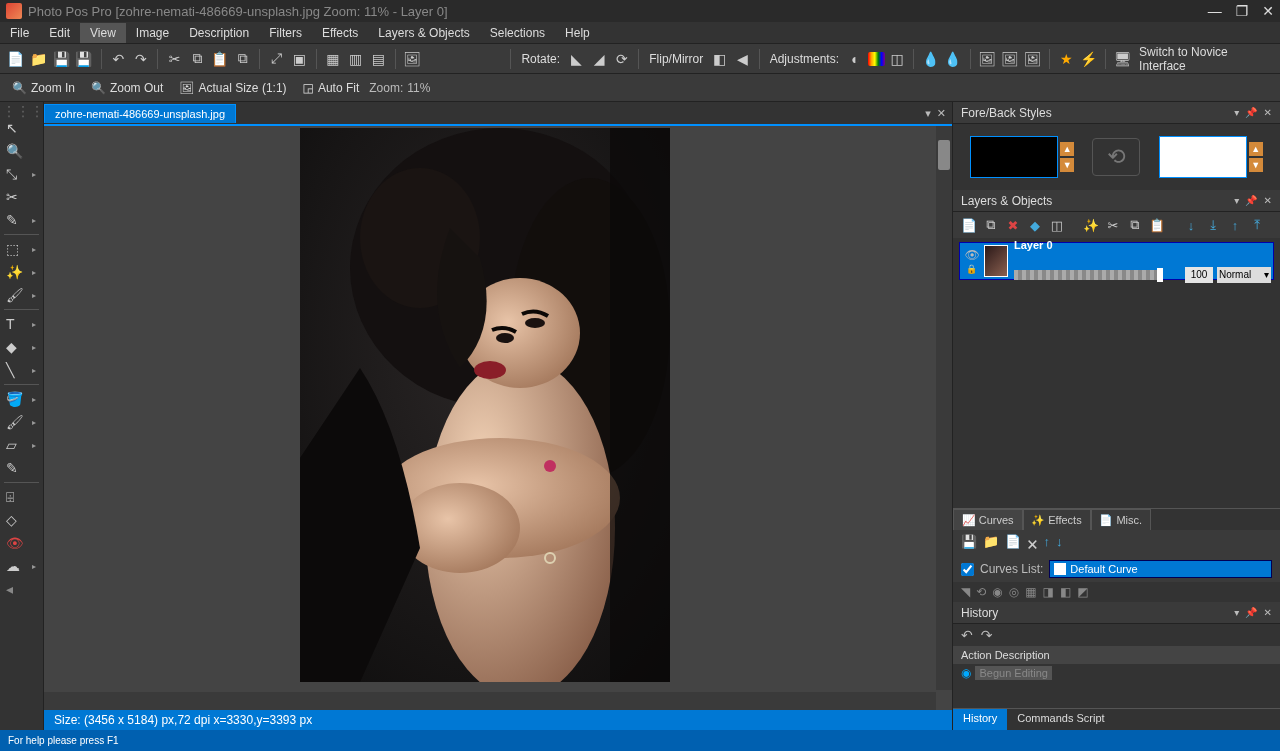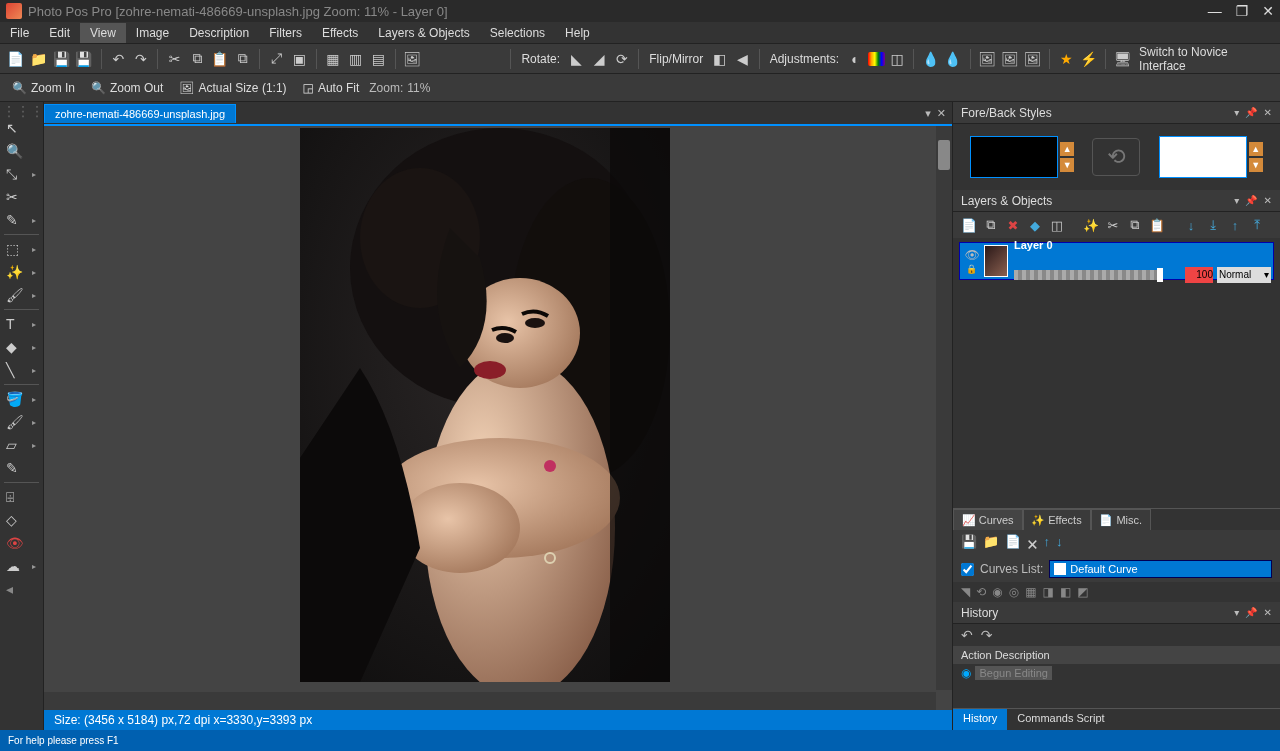--- a/index.html
+++ b/index.html
@@ -65,21 +65,21 @@
 .layers-toolbar { height: 26px; display: flex; align-items: center; gap: 6px; padding: 0 8px; background: #3a3a3a; }
 .layers-toolbar span { width: 16px; height: 16px; display: inline-flex; align-items: center; justify-content: center; font-size: 13px; color: #ccc; cursor: pointer; }
 .layer-row { margin: 4px 6px; background: #0078d4; border: 1px solid #00a; display: flex; align-items: center; height: 38px; padding: 2px; }
 .layer-eye { width: 20px; height: 32px; display: flex; flex-direction: column; align-items: center; justify-content: center; gap: 2px; margin-right: 2px; }
 .layer-thumb { width: 24px; height: 32px; background: linear-gradient(135deg,#2a1818,#8a6050); border: 1px solid #fff; margin-right: 6px; }
 .layer-info { flex: 1; display: flex; flex-direction: column; gap: 16px; }
 .layer-name { color: #fff; font-size: 11px; font-weight: bold; }
 .layer-slider { display: flex; align-items: center; gap: 4px; }
 .slider-track { flex: 1; height: 10px; background: repeating-linear-gradient(90deg,#aaa 0 4px,#888 4px 8px); position: relative; }
 .slider-thumb { position: absolute; right: 0; top: -2px; width: 6px; height: 14px; background: #fff; }
-.opacity-val { width: 28px; height: 16px; background: #ef4444; color: #000; font-size: 10px; text-align: right; line-height: 16px; margin-left: 18px; }
+.opacity-val { width: 28px; height: 16px; background: #e5e5e5; color: #000; font-size: 10px; text-align: center; line-height: 16px; margin-left: 18px; }
 .blend-dd { width: 54px; height: 16px; background: #ddd; color: #000; font-size: 10px; padding: 0 2px; line-height: 16px; position: relative; }
 .blend-dd::after { content: '▾'; position: absolute; right: 2px; }
 
 .curves-tabs { height: 22px; display: flex; background: #333; border-top: 1px solid #555; }
 .ctab { padding: 3px 8px; color: #ccc; font-size: 11px; display: flex; align-items: center; gap: 3px; border: 1px solid #555; border-bottom: none; background: #3a3a3a; cursor: pointer; }
 .ctab.active { background: #444; }
 .curves-body { background: #3a3a3a; padding: 4px 8px; }
 .curves-toolbar { display: flex; gap: 6px; margin-bottom: 4px; }
 .curves-toolbar span { font-size: 13px; color: #ccc; cursor: pointer; }
 .curves-list-row { display: flex; align-items: center; gap: 6px; }

